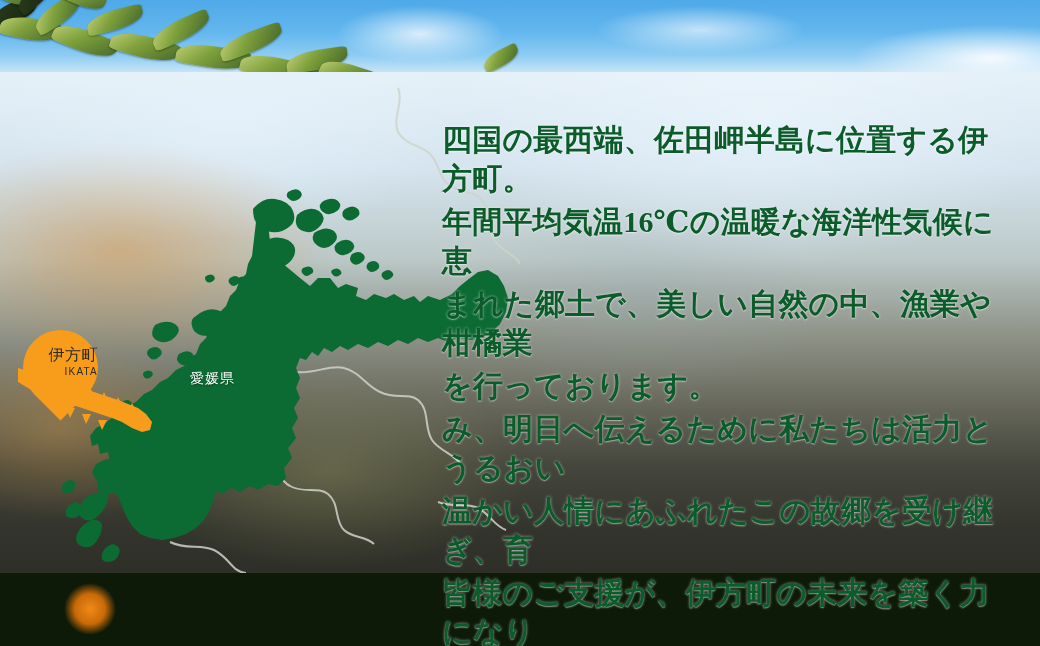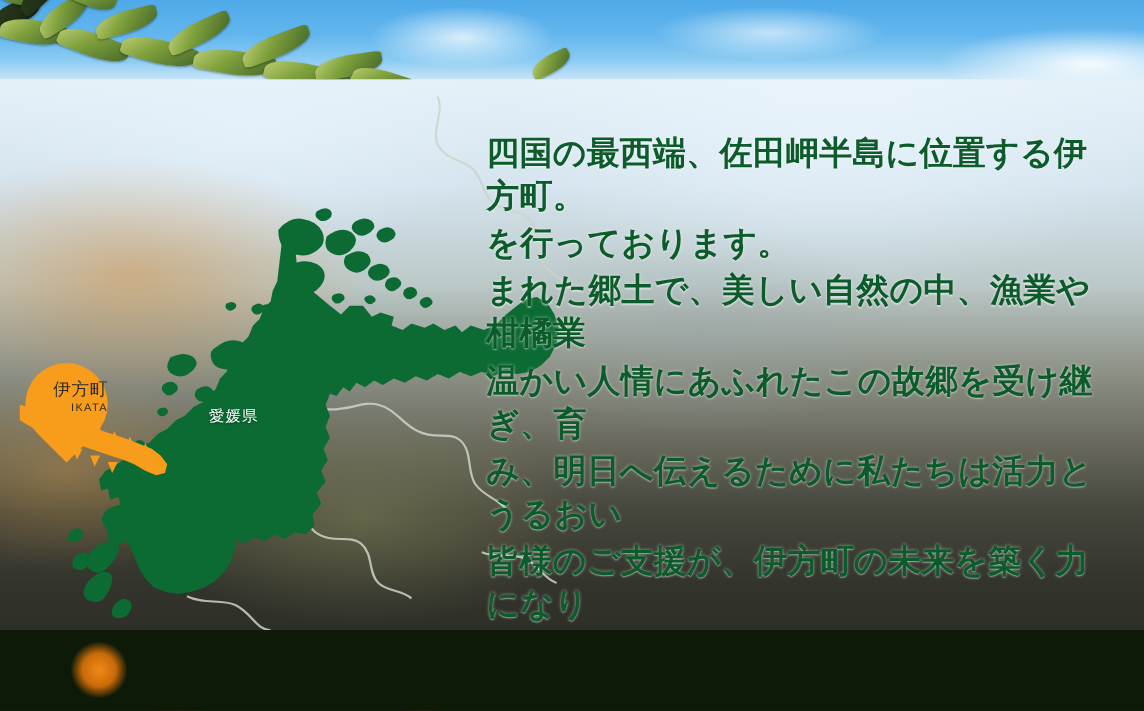--- a/index.html
+++ b/index.html
@@ -243,20 +243,21 @@
       <div class="leaf dleaf" style="left:24px;top:2px;width:44px;height:18px;transform:rotate(-40deg);"></div>
       <div class="leaf" style="left:68px;top:4px;width:48px;height:18px;transform:rotate(24deg);"></div>
       <div class="leaf" style="left:492px;top:66px;width:38px;height:16px;transform:rotate(-26deg);"></div>
     </div>
   </div>
 
   <div class="photo-bot"></div>
 
   <div class="copy" style="color: rgb(12, 92, 43);">
       <p>四国の最西端、佐田岬半島に位置する伊方町。</p>
+      <p>年間平均気温16℃の温暖な海洋性気候に恵</p>
+      <p>まれた郷土で、美しい自然の中、漁業や柑橘業</p>
       <p>を行っております。</p>
-      <p>まれた郷土で、美しい自然の中、漁業や柑橘業</p>
+      <p>み、明日へ伝えるために私たちは活力とうるおい</p>
       <p>温かい人情にあふれたこの故郷を受け継ぎ、育</p>
-      <p>み、明日へ伝えるために私たちは活力とうるおい</p>
       <p>皆様のご支援が、伊方町の未来を築く力になり</p>
     </div>
 
 </div>
 
 </body></html>

